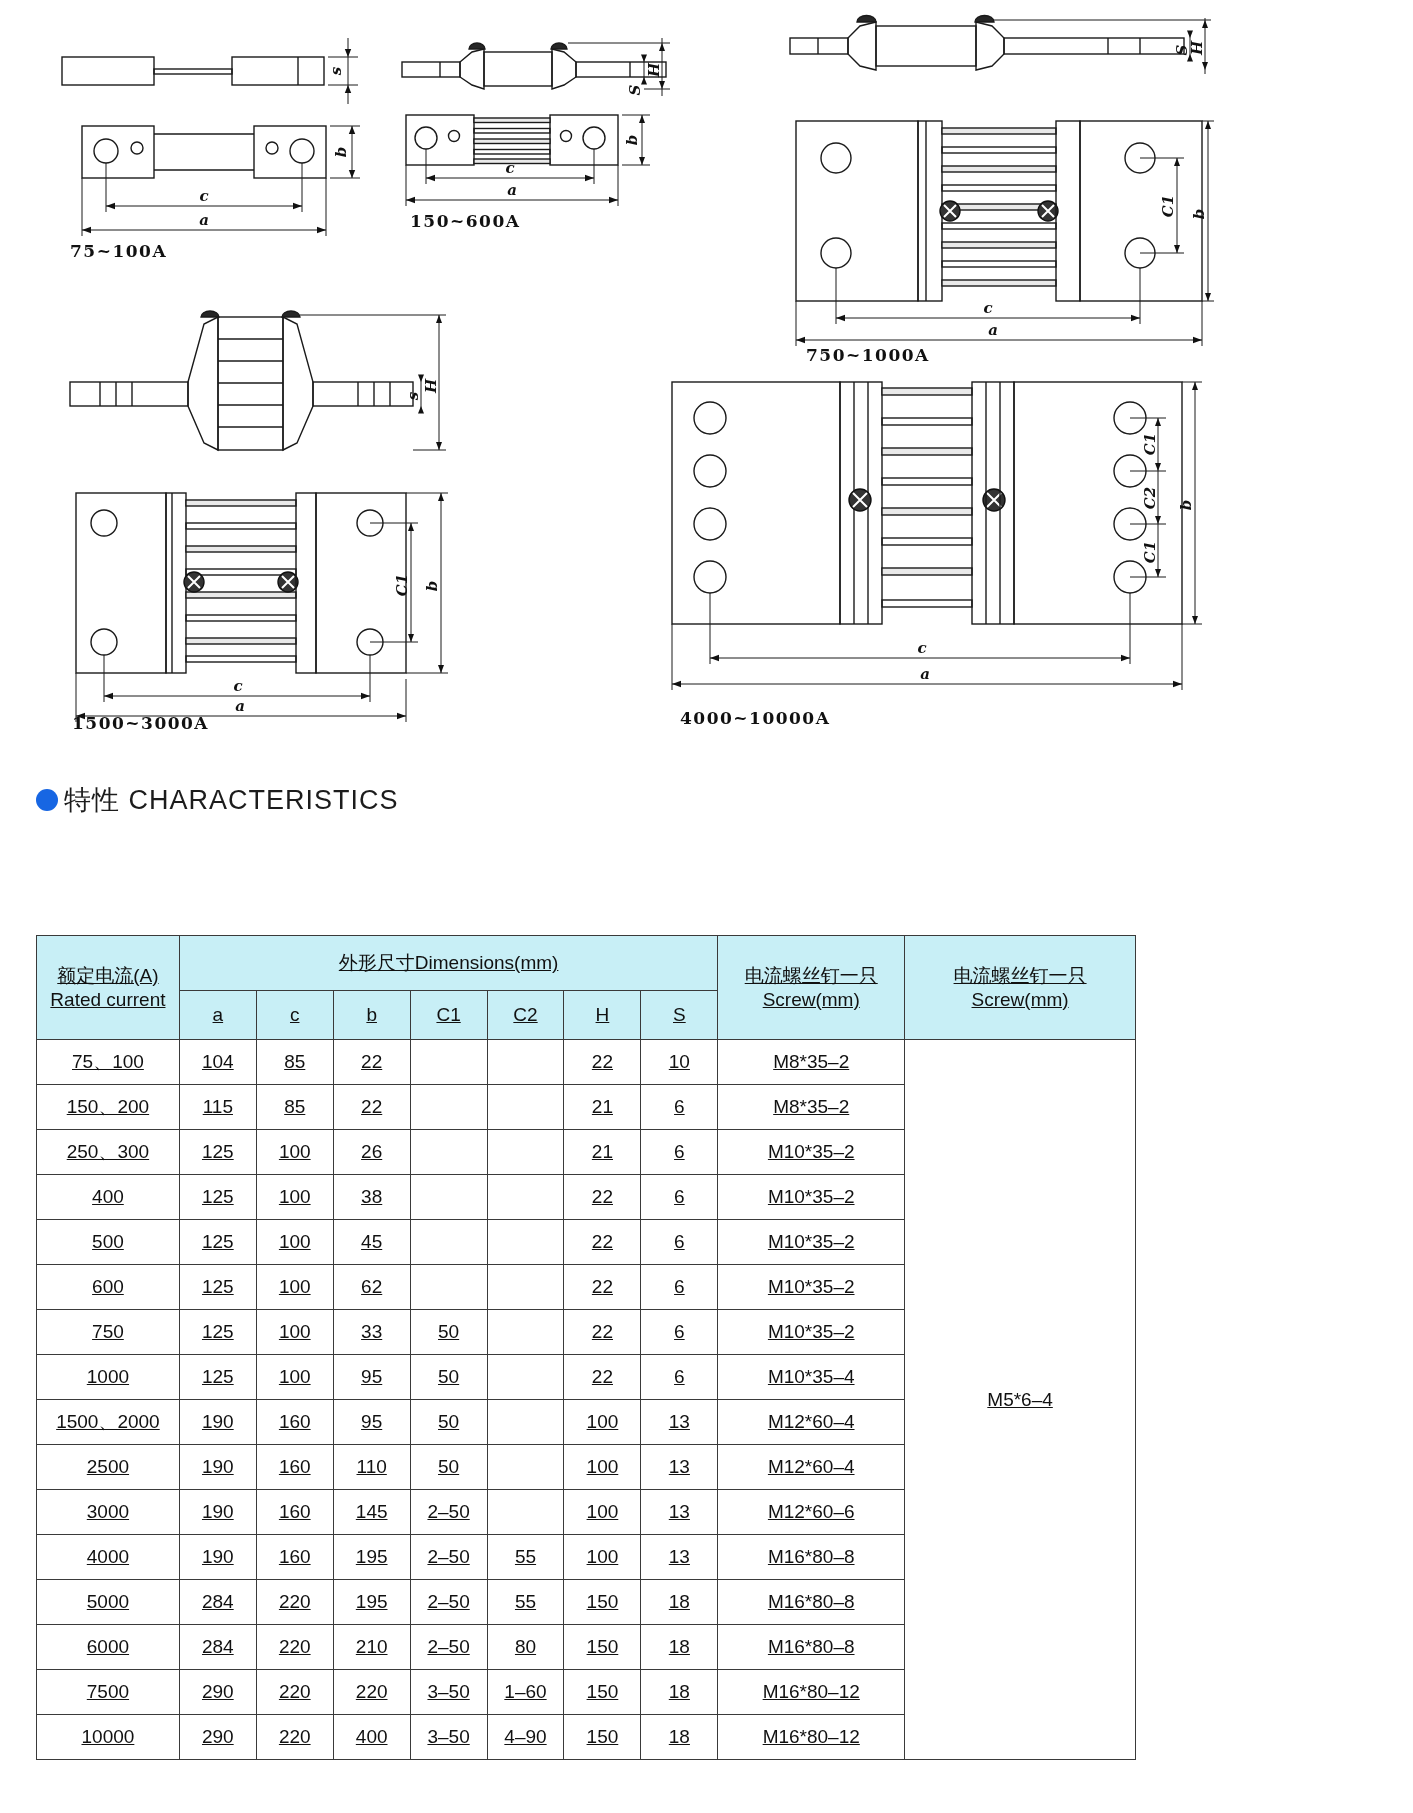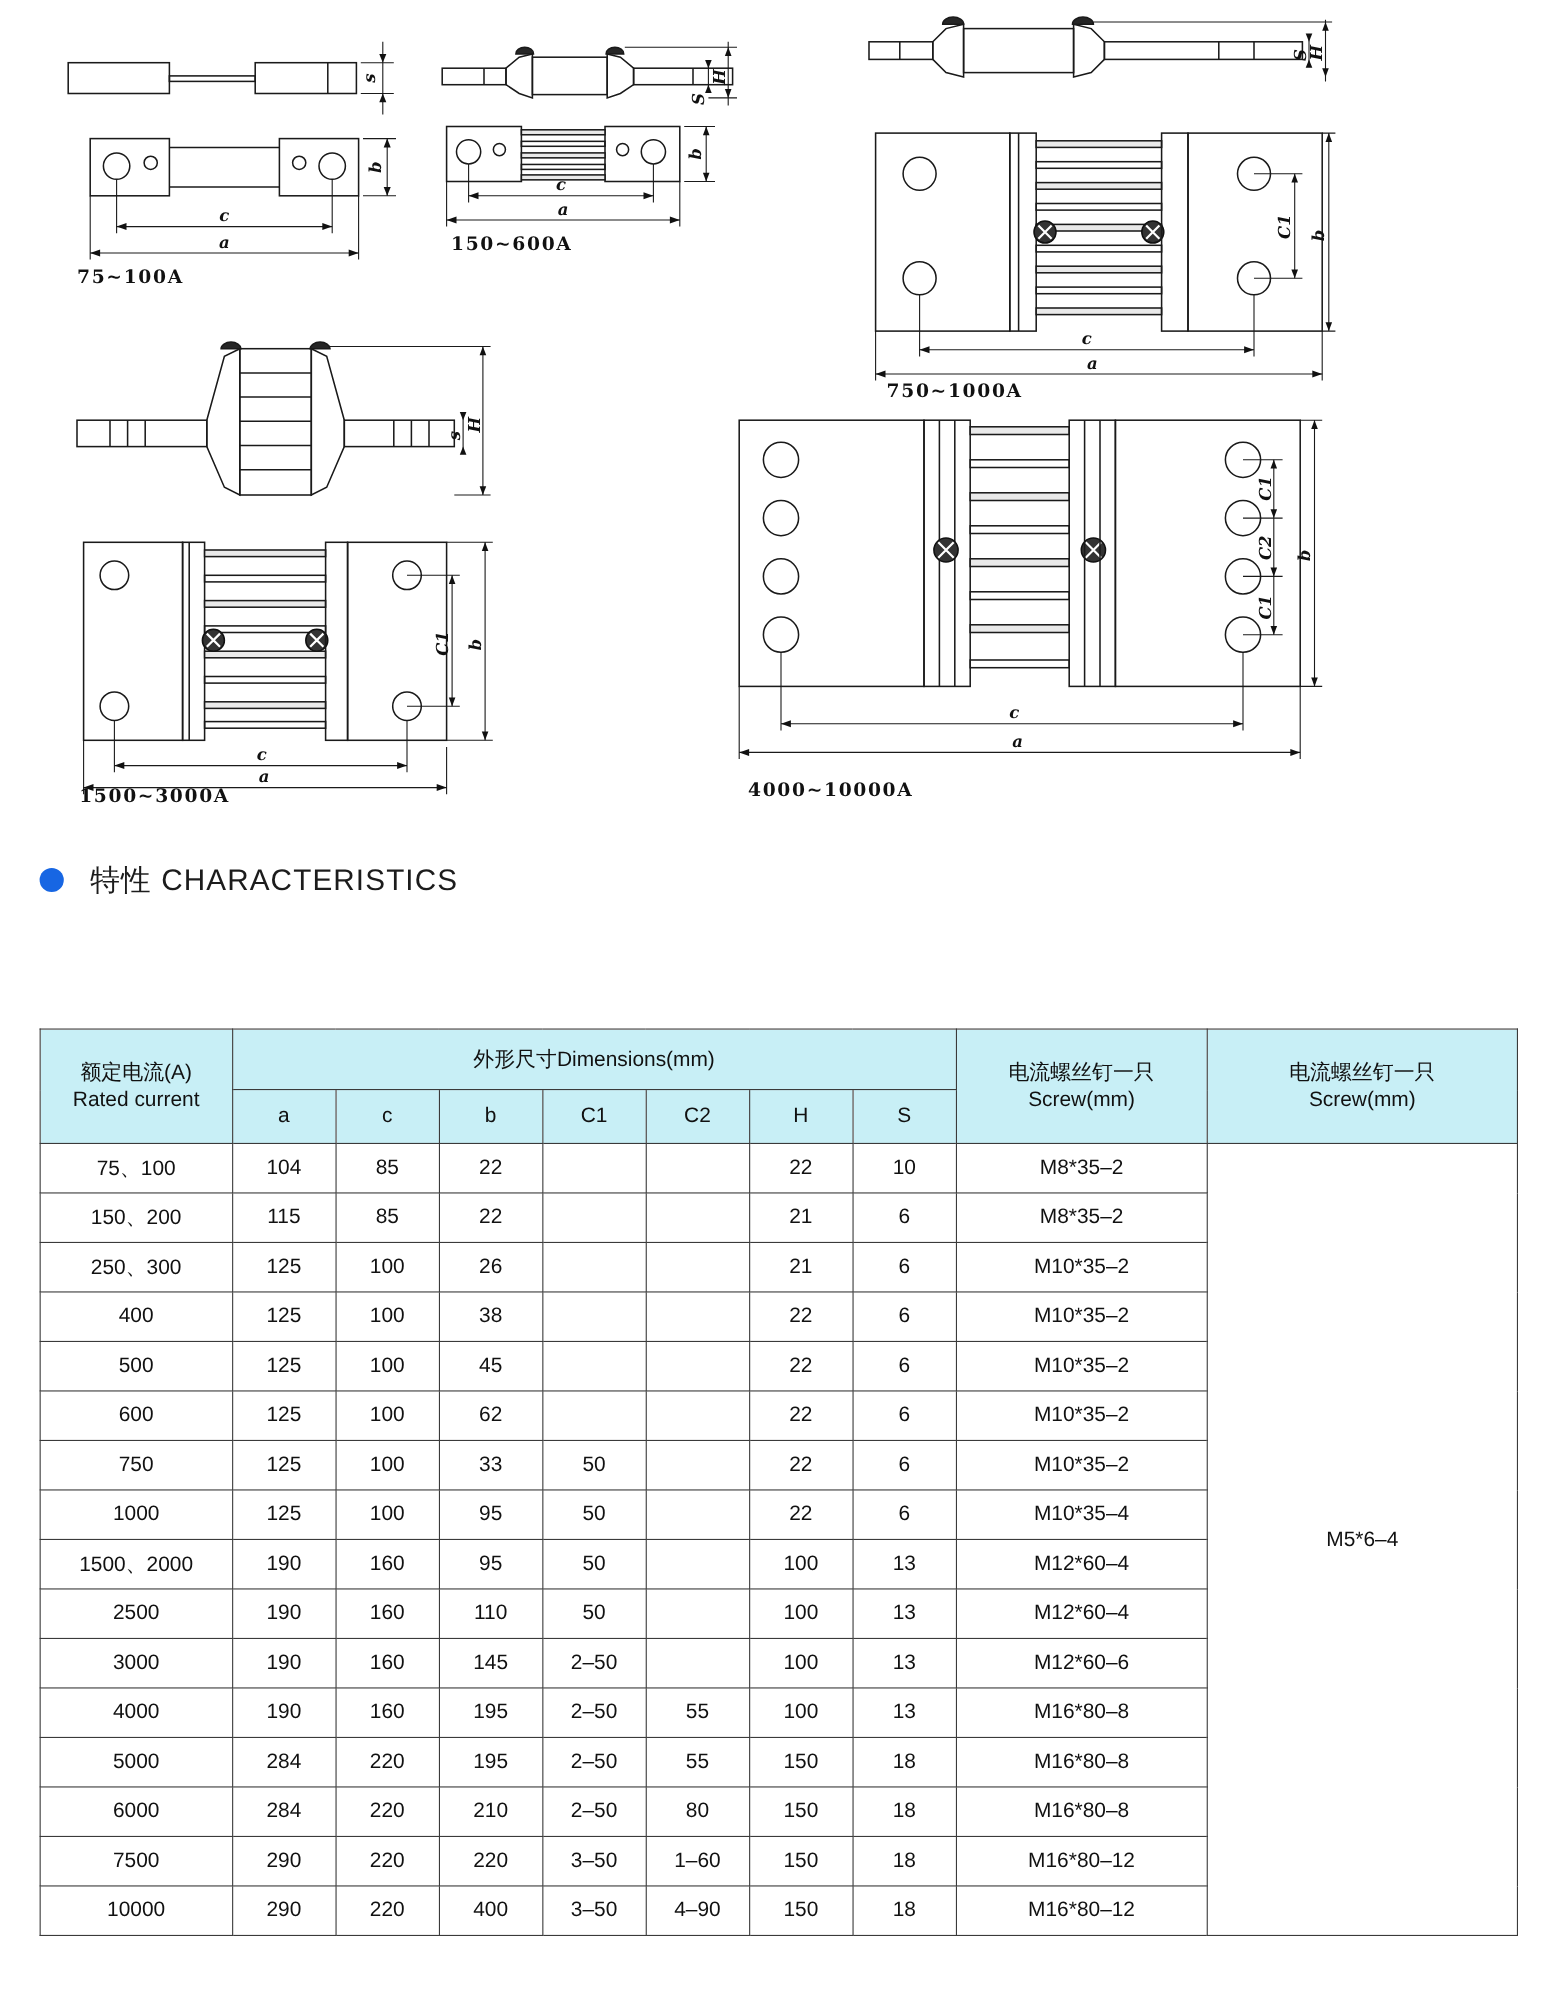--- a/index.html
+++ b/index.html
@@ -11,26 +11,26 @@
   .draw .thin{stroke-width:1;}
   .draw .ah{fill:#111;stroke:none;}
   .draw .fillD{fill:#262626;stroke:#1a1a1a;}
   .draw .stripF{fill:#e9e9e9;}
   .draw .screwB{fill:#333;stroke:#111;}
   .draw .screwX{stroke:#fff;stroke-width:2;}
   .draw text{stroke:none;fill:#111;}
   .dim{font:italic bold 15px "DejaVu Serif",serif;}
   .amp{font:bold 17px "DejaVu Serif",serif;letter-spacing:1.5px;}
   
-  .section-head{position:absolute;left:36px;top:782px;display:flex;align-items:center;gap:24px;}
+  .section-head{position:absolute;left:36px;top:782px;display:flex;align-items:center;gap:6px;}
   .bullet{width:22px;height:22px;border-radius:50%;background:#1766e3;}
   .section-title{font-size:27px;letter-spacing:1px;color:#1c1c1c;}
   
-  .char-table{position:absolute;left:36px;top:935px;width:1344px;border-collapse:collapse;
-              table-layout:fixed;font-size:19px;color:#111;}
+  .char-table{position:absolute;left:36px;top:935px;width:1100px;border-collapse:collapse;
+              table-layout:fixed;font-size:19px;color:#111;text-decoration:underline;}
   .char-table th,.char-table td{border:1.6px solid #3a3a3a;text-align:center;vertical-align:middle;
               padding:0;overflow:hidden;}
   .char-table thead th{background:#c8eff6;font-weight:normal;}
   .char-table .hrow1 th{height:54px;}
   .char-table .hrow2 th{height:48px;}
   .char-table tbody td{height:44px;background:#fff;}
   .two-line span{display:block;line-height:1.25;}
 </style>
 </head>
 <body>

